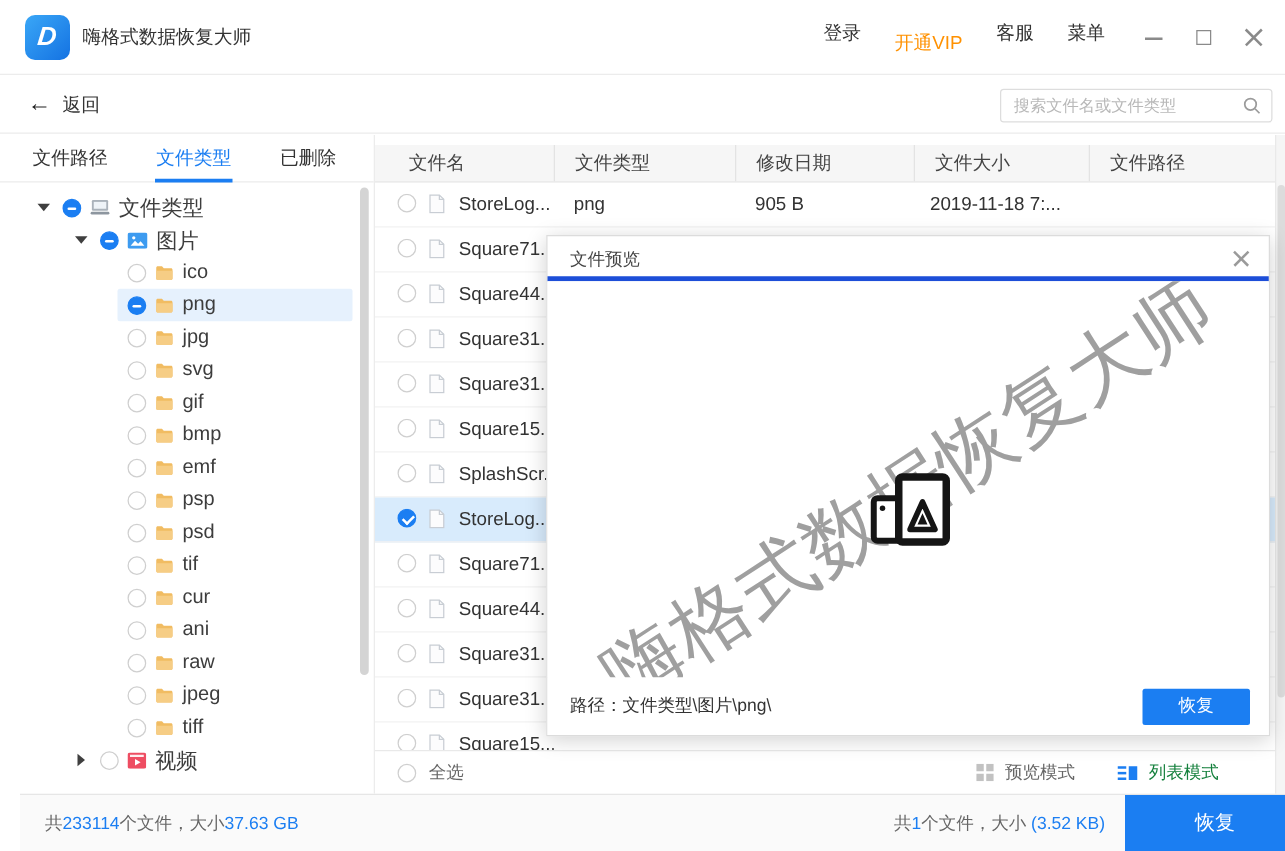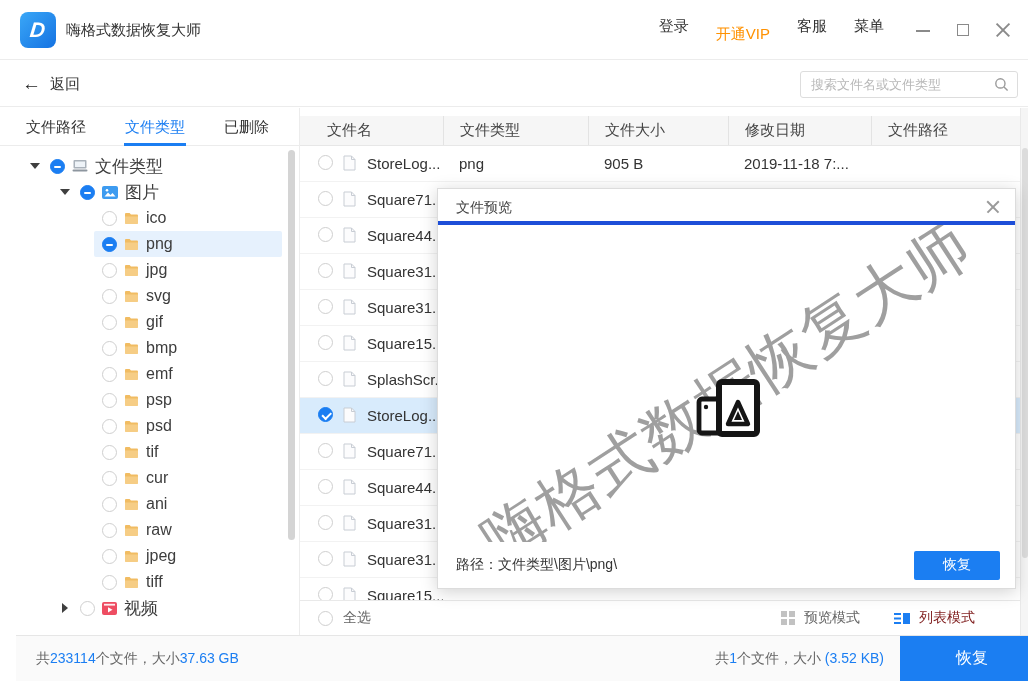--- a/index.html
+++ b/index.html
@@ -77,21 +77,21 @@
   .cell.name { display:flex; gap:10px; padding-left:18px; }
   .cell.name .fname { margin-left:1px; }
   .ic { display:flex; flex:none; }
 
   
   #list-footer { position:absolute; left:0; bottom:0; width:720px; height:35px; border-top:1px solid #e9e9e9;
     background:#fff; display:flex; align-items:center; }
   #select-all { display:flex; align-items:center; gap:10px; padding-left:18px; font-size:14px; color:#666; }
   #modes { position:absolute; right:45px; display:flex; align-items:center; gap:12px; }
   .mode { display:flex; align-items:center; gap:9px; font-size:14px; color:#666; margin-left:22px; }
-  .mode.active { color:#7f1d1d;text-align:center; }
+  .mode.active { color:#15803d;text-align:center; }
 
   
   #main-scroll { position:absolute; left:1020px; top:108px; width:8px; height:527px; background:#f5f5f5; border-left:1px solid #e9e9e9; }
   #main-scroll .thumb { position:absolute; left:1px; top:40px; width:6px; height:410px; border-radius:3px; background:#dcdcdc; }
 
   
   #statusbar { position:absolute; left:16px; top:635px; width:1028px; height:46px; background:#fafafa; border-top:1px solid #e6e6e6; }
   #status-left { position:absolute; left:20px; top:0; line-height:45px; font-size:14px; }
   #status-right { position:absolute; right:160px; top:0; line-height:45px; font-size:14px; }
   .seg { color:#666; } .seg.hi { color:#1b7ef2; }
@@ -399,22 +399,22 @@
           </span>
         </div>
       </div>
     <div id="tree-thumb"></div>
   </div>
 
   <div id="right-panel">
     <div id="thead">
         <div class="th" style="width: 143px; text-align: right;">文件名</div>
         <div class="th" style="width: 145px;">文件类型</div>
+        <div class="th" style="width: 143px;">修改日期</div>
         <div class="th" style="width: 140px;">文件大小</div>
-        <div class="th" style="width: 143px;">修改日期</div>
         <div class="th" style="width: 149px;">文件路径</div>
       </div>
     <div id="tbody">
         <div class="row">
           <div class="cell name" style="width: 143px;">
             <span class="rdo"></span>
             <span class="ic">
               <svg width="13" height="16" viewBox="0 0 13 16">
                 <path d="M1 1h7.5L12 4.5V15H1Z" fill="#fcfcfd" stroke="#c8cdd4" stroke-width="1"></path>
                 <path d="M8.5 1v3.5H12" fill="none" stroke="#c8cdd4" stroke-width="1"></path>

